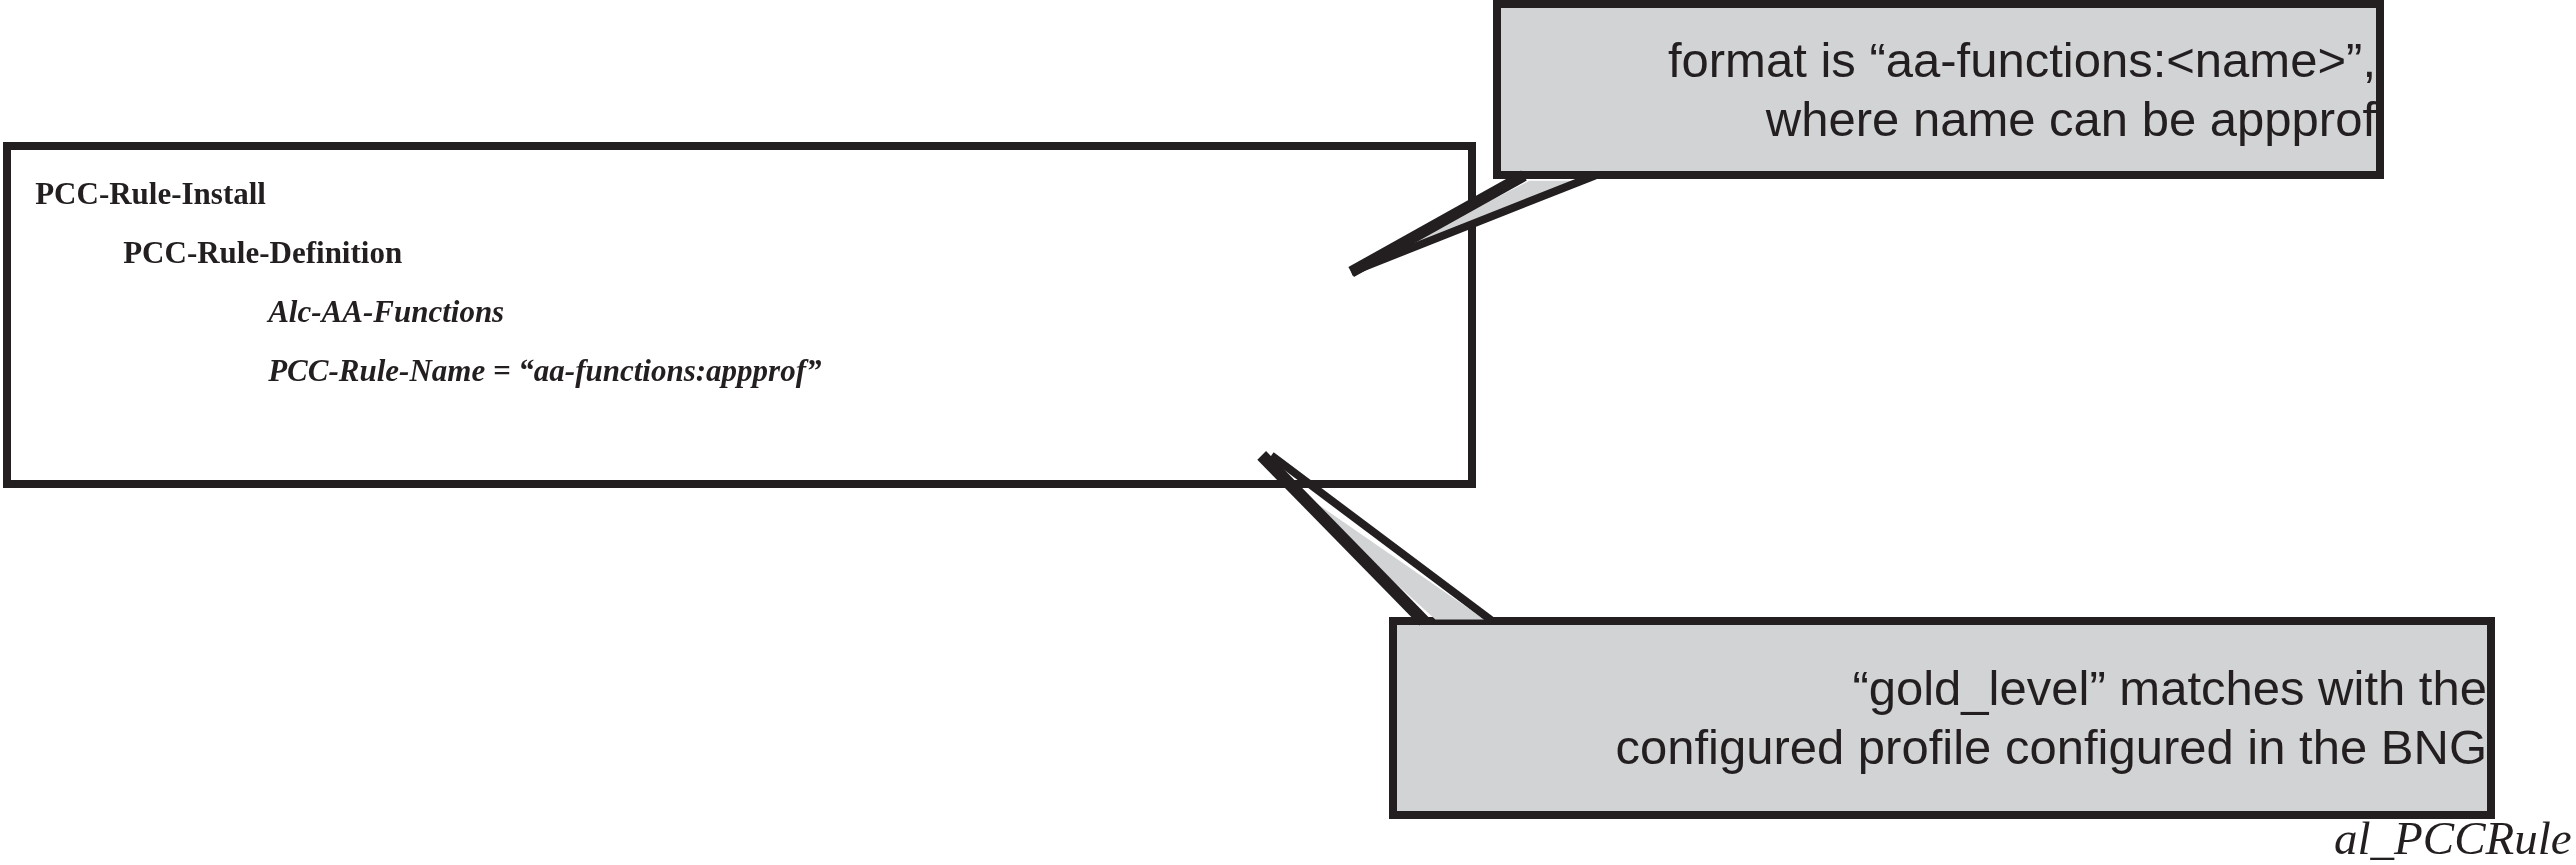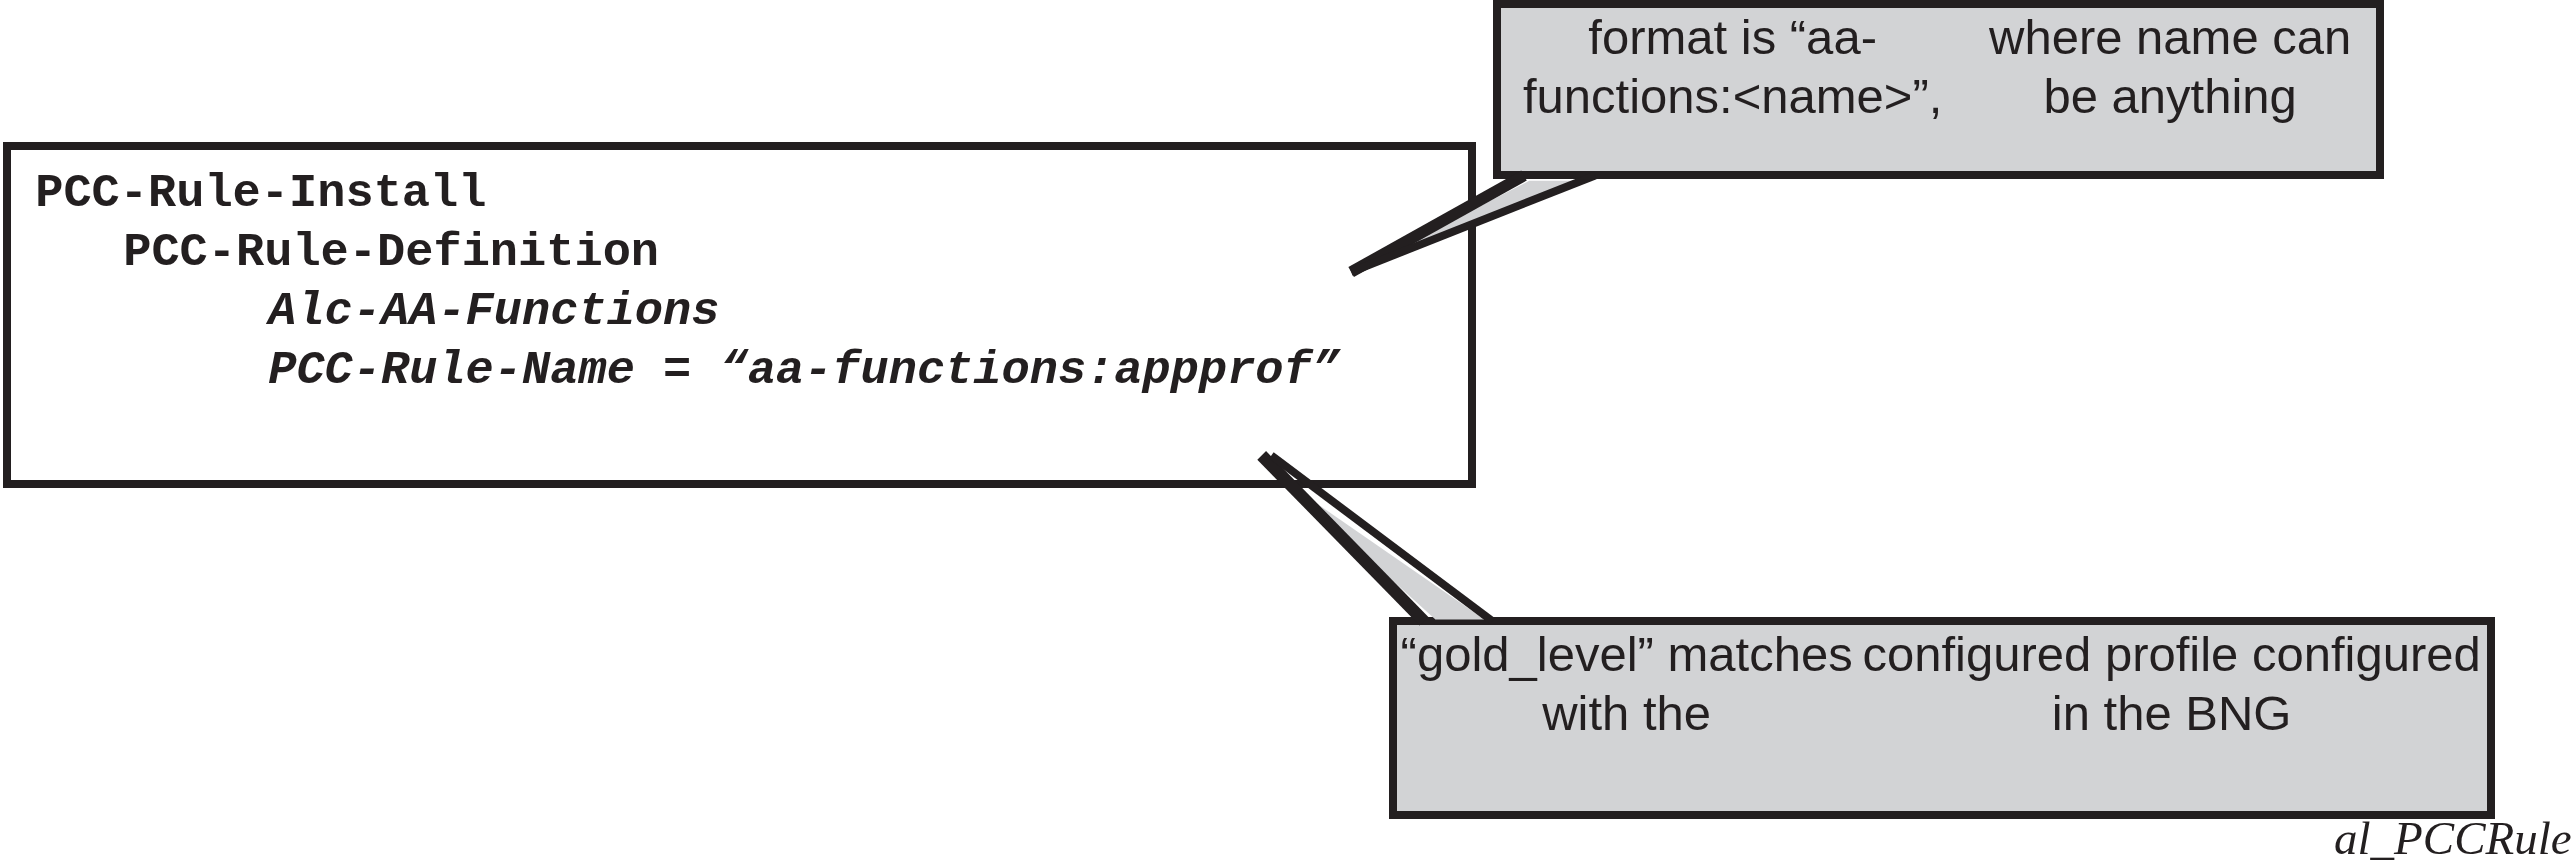--- a/index.html
+++ b/index.html
@@ -6,31 +6,31 @@
   .canvas{
     position:relative;width:2576px;height:866px;background:#ffffff;
     overflow:hidden;color:#231f20;font-family:"Liberation Sans",sans-serif;
   }
   .code-box{
     position:absolute;left:2.6px;top:142px;width:1473px;height:346px;
     box-sizing:border-box;border:8px solid #231f20;background:#ffffff;
     padding:14px 0 0 24.6px;
   }
   .code-line{
-    font-family:Liberation Mono, monospace;
-    font-weight:bold;font-size:47px;line-height:59px;white-space:pre;
+    font-family:Liberation Serif, serif;
+    font-weight:bold;font-size:31px;line-height:59px;white-space:pre;
   }
   .code-line.italic{font-style:italic;}
   .ind-1{margin-left:88px;}
   .ind-2{margin-left:233px;}
   .ind-3{margin-left:360px;}
   .callout{
     position:absolute;background:#d2d3d5;border:8px solid #231f20;
-    box-sizing:border-box;display:flex;flex-direction:row;
-    align-items:flex-start;justify-content:center;text-align:center;
+    box-sizing:border-box;display:flex;flex-direction:column;
+    align-items:flex-end;justify-content:center;text-align:center;
     font-size:49px;line-height:59px;color:#231f20;
   }
   .callout-top{left:1493px;top:0;width:891px;height:179px;}
   .callout-bottom{left:1389px;top:617px;width:1106px;height:202px;}
   .pointer-svg{position:absolute;left:0;top:0;width:2576px;height:866px;pointer-events:none;}
   .caption{
     position:absolute;right:4.4px;top:812px;
     font-family:"Liberation Serif","DejaVu Serif",serif;
     font-style:italic;font-size:47px;line-height:53px;color:#231f20;margin-left:40px;
   }
@@ -42,21 +42,21 @@
 
   <div class="code-box">
     <div class="code-line">PCC-Rule-Install</div>
     <div class="code-line ind-1">PCC-Rule-Definition</div>
     <div class="code-line ind-2 italic">Alc-AA-Functions</div>
     <div class="code-line ind-2 italic">PCC-Rule-Name = “aa-functions:appprof”</div>
   </div>
 
   <div class="callout callout-top">
     <div>format is “aa-functions:&lt;name&gt;”,</div>
-    <div>where name can be anything</div>
+    <div>where name can be appprof</div>
   </div>
 
   <div class="callout callout-bottom">
     <div>“gold_level” matches with the</div>
     <div>configured profile configured in the BNG</div>
   </div>
 
   <svg class="pointer-svg" viewBox="0 0 2936 987" xmlns="http://www.w3.org/2000/svg">
     <g>
       <polygon points="1743,206 1812,206 1548,306" fill="#d2d3d5"></polygon>

